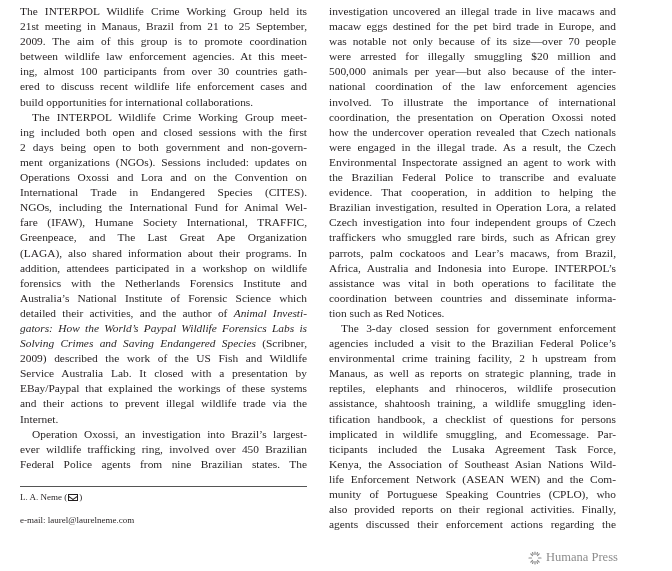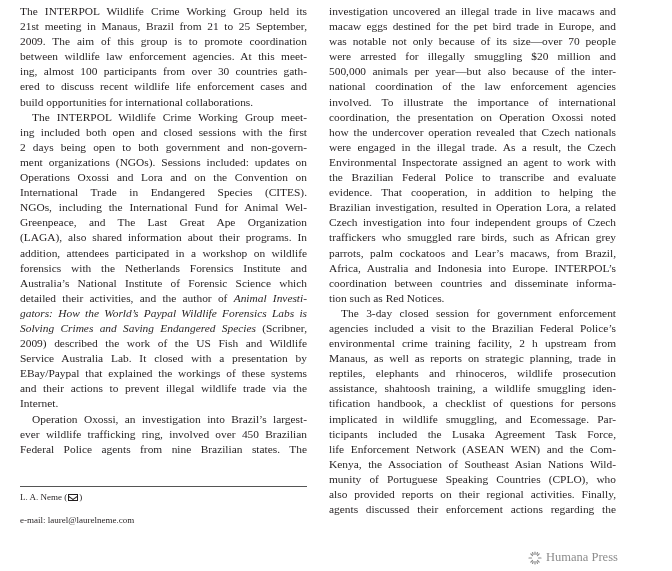--- a/index.html
+++ b/index.html
@@ -100,20 +100,21 @@
   <span class="line">ing, almost 100 participants from over 30 countries gath-</span>
   <span class="line">ered to discuss recent wildlife life enforcement cases and</span>
   <span class="line last">build opportunities for international collaborations.</span>
   <span class="line indent">The INTERPOL Wildlife Crime Working Group meet-</span>
   <span class="line">ing included both open and closed sessions with the first</span>
   <span class="line">2 days being open to both government and non-govern-</span>
   <span class="line">ment organizations (NGOs). Sessions included: updates on</span>
   <span class="line">Operations Oxossi and Lora and on the Convention on</span>
   <span class="line">International Trade in Endangered Species (CITES).</span>
   <span class="line">NGOs, including the International Fund for Animal Wel-</span>
+  <span class="line">fare (IFAW), Humane Society International, TRAFFIC,</span>
   <span class="line">Greenpeace, and The Last Great Ape Organization</span>
   <span class="line">(LAGA), also shared information about their programs. In</span>
   <span class="line">addition, attendees participated in a workshop on wildlife</span>
   <span class="line">forensics with the Netherlands Forensics Institute and</span>
   <span class="line">Australia’s National Institute of Forensic Science which</span>
   <span class="line"><span>detailed their activities, and the author of </span><span class="ital">Animal Investi-</span></span>
   <span class="line ital">gators: How the World’s Paypal Wildlife Forensics Labs is</span>
   <span class="line"><span class="ital">Solving Crimes and Saving Endangered Species</span><span> (Scribner,</span></span>
   <span class="line">2009) described the work of the US Fish and Wildlife</span>
   <span class="line">Service Australia Lab. It closed with a presentation by</span>
@@ -144,33 +145,34 @@
   <span class="line">how the undercover operation revealed that Czech nationals</span>
   <span class="line">were engaged in the illegal trade. As a result, the Czech</span>
   <span class="line">Environmental Inspectorate assigned an agent to work with</span>
   <span class="line">the Brazilian Federal Police to transcribe and evaluate</span>
   <span class="line">evidence. That cooperation, in addition to helping the</span>
   <span class="line">Brazilian investigation, resulted in Operation Lora, a related</span>
   <span class="line">Czech investigation into four independent groups of Czech</span>
   <span class="line">traffickers who smuggled rare birds, such as African grey</span>
   <span class="line">parrots, palm cockatoos and Lear’s macaws, from Brazil,</span>
   <span class="line">Africa, Australia and Indonesia into Europe. INTERPOL’s</span>
+  <span class="line">assistance was vital in both operations to facilitate the</span>
   <span class="line">coordination between countries and disseminate informa-</span>
   <span class="line last">tion such as Red Notices.</span>
   <span class="line indent">The 3-day closed session for government enforcement</span>
   <span class="line">agencies included a visit to the Brazilian Federal Police’s</span>
   <span class="line">environmental crime training facility, 2 h upstream from</span>
   <span class="line">Manaus, as well as reports on strategic planning, trade in</span>
   <span class="line">reptiles, elephants and rhinoceros, wildlife prosecution</span>
   <span class="line">assistance, shahtoosh training, a wildlife smuggling iden-</span>
   <span class="line">tification handbook, a checklist of questions for persons</span>
   <span class="line">implicated in wildlife smuggling, and Ecomessage. Par-</span>
   <span class="line">ticipants included the Lusaka Agreement Task Force,</span>
+  <span class="line">Kenya, the Association of Southeast Asian Nations Wild-</span>
   <span class="line">life Enforcement Network (ASEAN WEN) and the Com-</span>
-  <span class="line">Kenya, the Association of Southeast Asian Nations Wild-</span>
   <span class="line">munity of Portuguese Speaking Countries (CPLO), who</span>
   <span class="line">also provided reports on their regional activities. Finally,</span>
   <span class="line">agents discussed their enforcement actions regarding the</span>
 </div>
 
 <div class="publisher">
   <svg width="14" height="14" viewBox="0 0 14 14">
     <g stroke="#8c8c8c" stroke-width="1.2" stroke-linecap="round">
       <line x1="7" y1="1" x2="7" y2="3.5"></line>
       <line x1="7" y1="10.5" x2="7" y2="13"></line>

